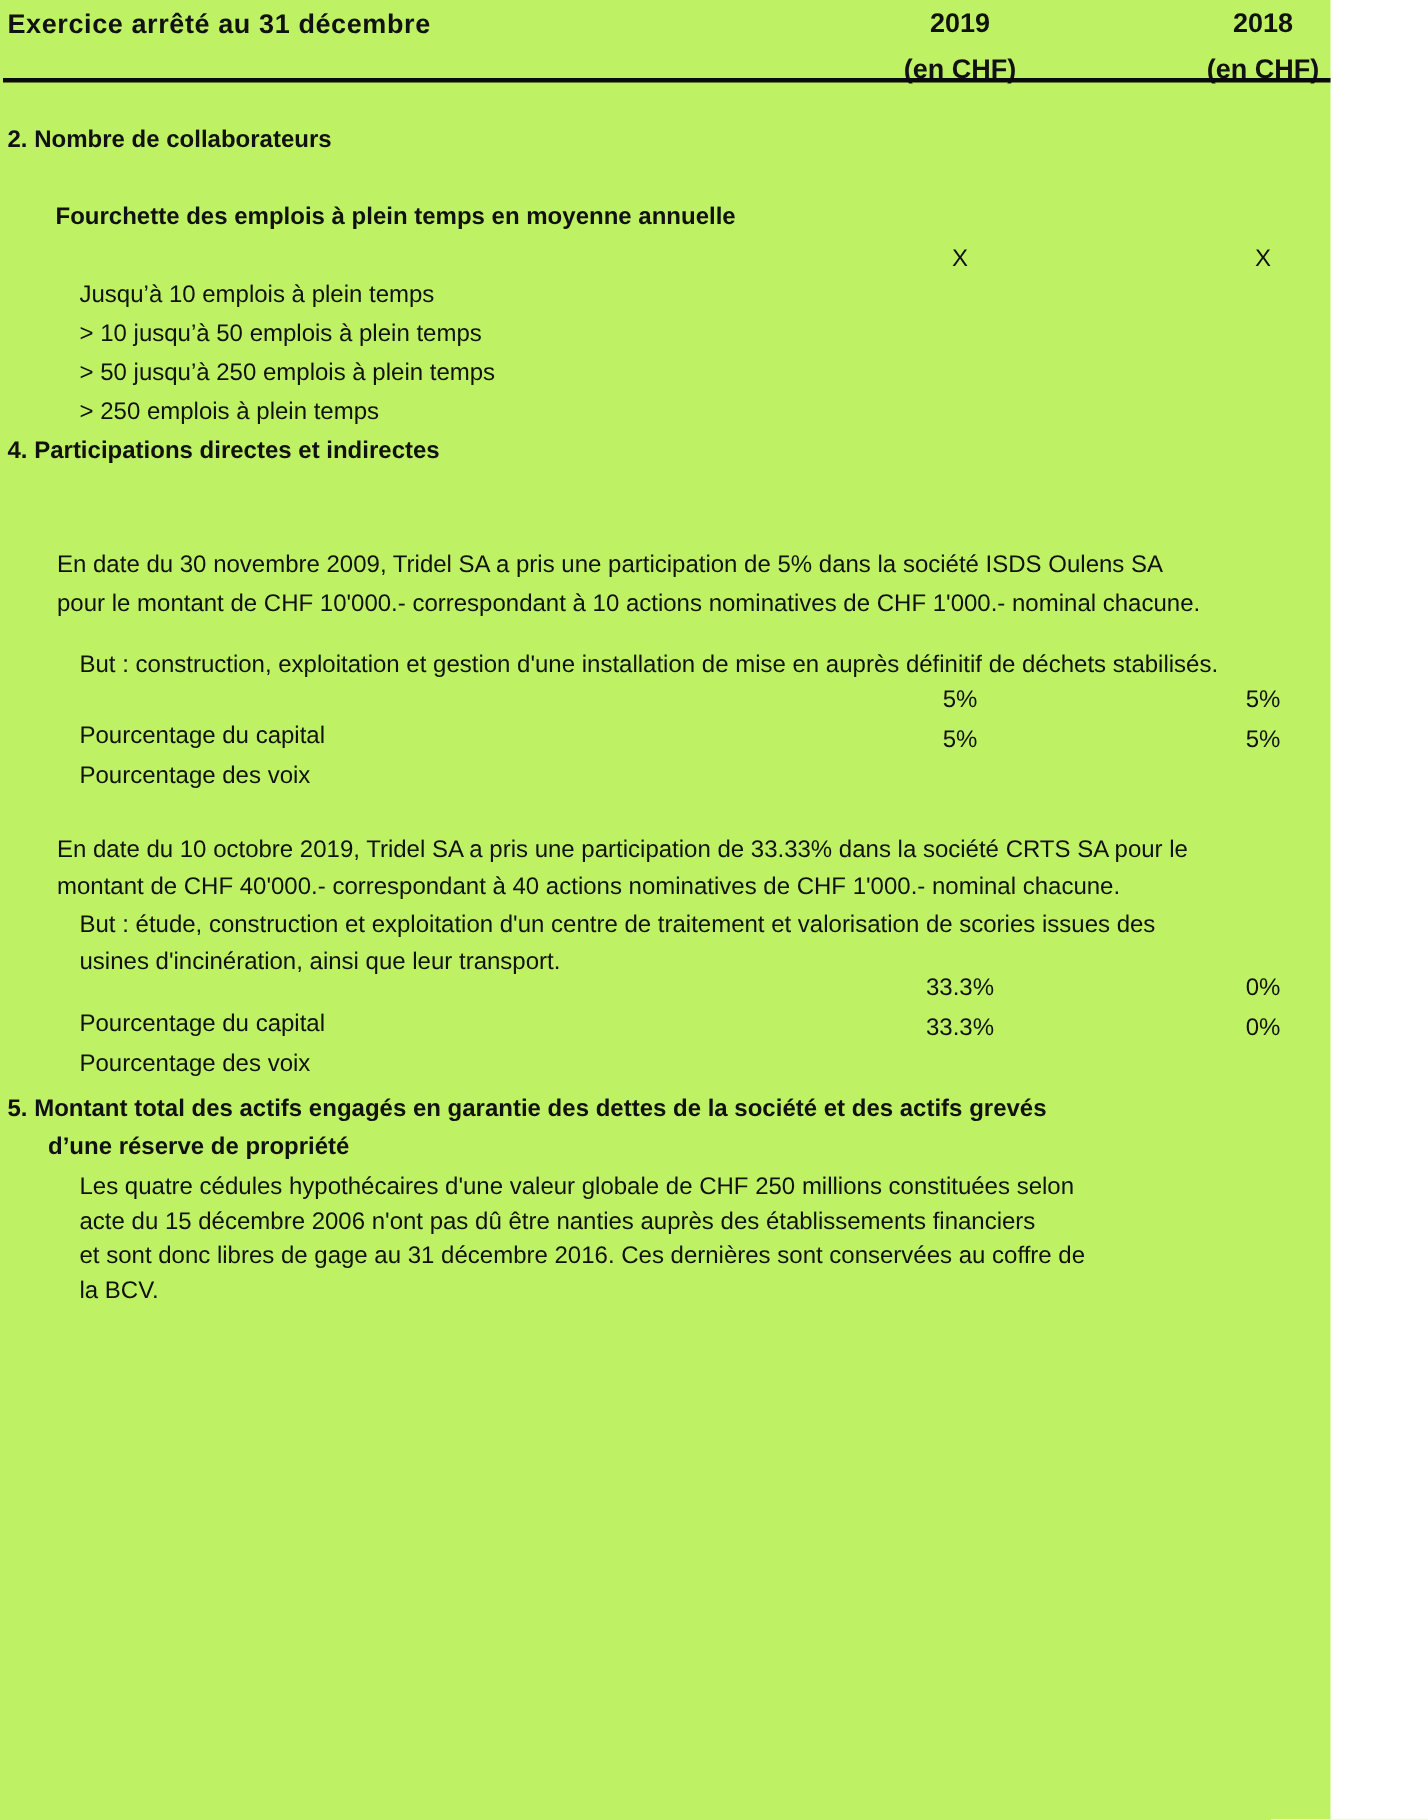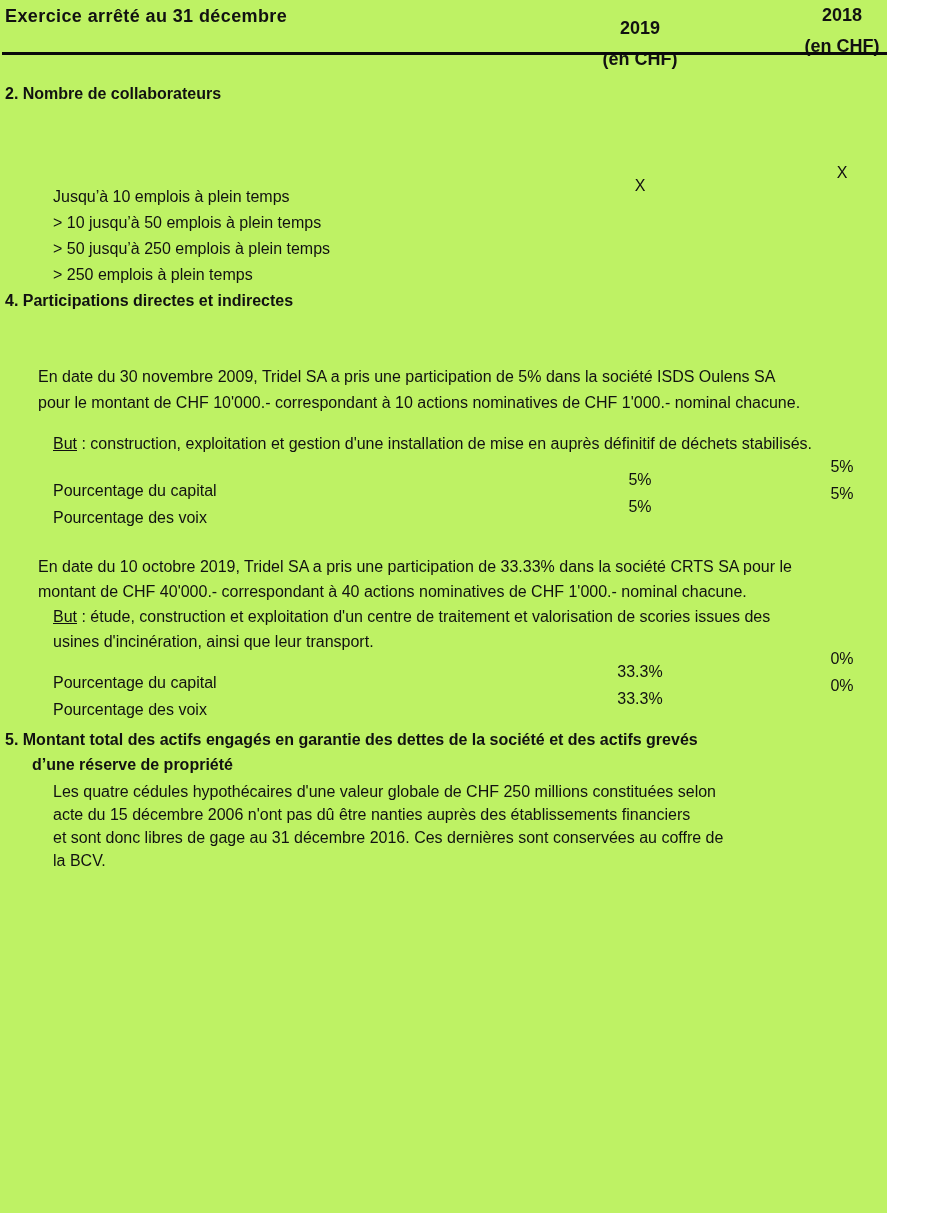--- a/index.html
+++ b/index.html
@@ -9,50 +9,51 @@
     height: 1213px;
     background: #bef264;
     color: #111111;
     font-family: "Liberation Sans", sans-serif;
     font-size: 16px;
     overflow: hidden;
   }
   .abs { position: absolute; }
   .row { position: absolute; left: 0; width: 952px; line-height: 22px; }
   .row .lbl { position: absolute; left: 53px; white-space: nowrap; margin-top: 24px; }
-  .v1 { position: absolute; left: 640px; transform: translateX(-50%); white-space: nowrap; margin-top: 13px; }
+  .v1 { position: absolute; left: 640px; transform: translateX(-50%); white-space: nowrap; }
   .v2 { position: absolute; left: 842px; transform: translateX(-50%); white-space: nowrap; }
   .hdr-title { left: 5px; top: 6px; font-size: 18px; font-weight: bold; letter-spacing: 0.4px; white-space: nowrap; }
   .hdr-year { top: 5px; font-size: 18px; font-weight: bold; }
   .hdr-unit { top: 36px; font-size: 18px; font-weight: bold; }
   .rule { left: 2px; top: 52px; width: 930px; height: 3px; background: #0a0a0a; }
   .sec-heading { left: 5px; font-weight: bold; white-space: nowrap; }
   .sub-heading { left: 37px; font-weight: bold; white-space: nowrap; }
   .para { left: 38px; line-height: 26px; white-space: pre-line; }
   .but-line { left: 53px; line-height: 26px; white-space: nowrap; }
-  .but-word { text-decoration: underline; }
+  .but-word { }
   .sec5-heading {
     left: 5px; width: 840px; font-weight: bold; line-height: 25px;
     padding-left: 27px; text-indent: -27px; white-space: pre-line;
   }
   .para5 { left: 53px; line-height: 23px; white-space: pre-line; }
 </style>
 </head>
 <body>
 
 <div class="page">
 
   <div class="abs hdr-title">Exercice arrêté au 31 décembre</div>
   <div class="abs hdr-year v1">2019</div>
   <div class="abs hdr-year v2">2018</div>
   <div class="abs hdr-unit v1">(en CHF)</div>
   <div class="abs hdr-unit v2">(en CHF)</div>
   <div class="abs rule"></div>
 
   <div class="abs sec-heading" style="top:85px">2. Nombre de collaborateurs</div>
+  <div class="abs sub-heading" style="top:136px">Fourchette des emplois à plein temps en moyenne annuelle</div>
 
   <div class="row" style="top:162px">
     <span class="lbl">Jusqu’à 10 emplois à plein temps</span>
     <span class="v1">X</span>
     <span class="v2">X</span>
   </div>
   <div class="row" style="top:188px">
     <span class="lbl">&gt; 10 jusqu’à 50 emplois à plein temps</span>
     <span class="v1"></span>
     <span class="v2"></span>

